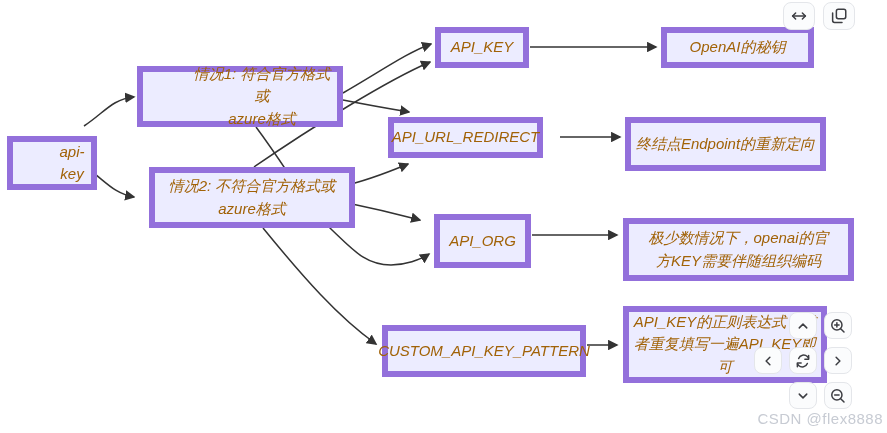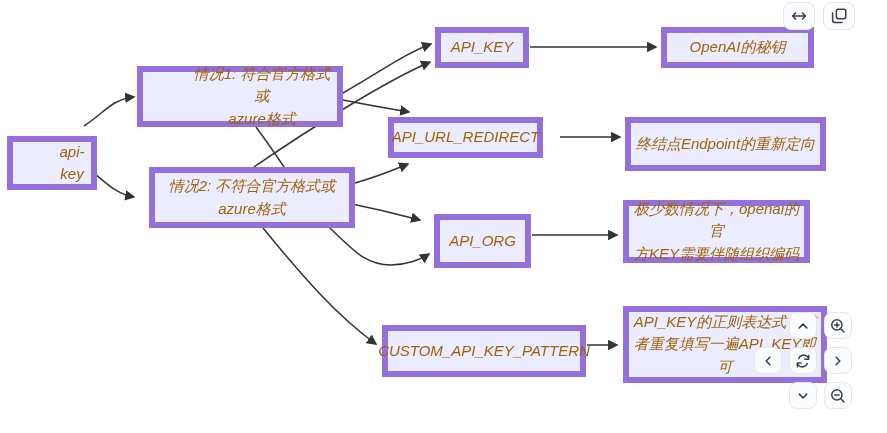--- a/index.html
+++ b/index.html
@@ -56,21 +56,21 @@
       <div class="node" style="left: 7px; top: 136px; width: 90px; height: 54px; background: rgb(236, 236, 255); border-color: rgb(147, 112, 219); padding-left: 40px;">api-key</div>
       <div class="node" style="left: 137px; top: 66px; width: 206px; height: 61px; background: rgb(236, 236, 255); border-color: rgb(147, 112, 219); padding-left: 44px;">情况1: 符合官方格式或
 azure格式</div>
       <div class="node" style="left: 137px; top: 167px; width: 206px; height: 61px; background: rgb(236, 236, 255); border-color: rgb(147, 112, 219); margin-left: 12px;">情况2: 不符合官方格式或
 azure格式</div>
       <div class="node" style="left: 435px; top: 27px; width: 94px; height: 41px; background: rgb(236, 236, 255); border-color: rgb(147, 112, 219);">API_KEY</div>
       <div class="node" style="left: 661px; top: 27px; width: 153px; height: 41px; background: rgb(236, 236, 255); border-color: rgb(147, 112, 219);">OpenAI的秘钥</div>
       <div class="node" style="left: 388px; top: 117px; width: 155px; height: 41px; background: rgb(236, 236, 255); border-color: rgb(147, 112, 219);">API_URL_REDIRECT</div>
       <div class="node" style="left: 625px; top: 117px; width: 201px; height: 54px; background: rgb(236, 236, 255); border-color: rgb(147, 112, 219);">终结点Endpoint的重新定向</div>
       <div class="node" style="left: 434px; top: 214px; width: 97px; height: 54px; background: rgb(236, 236, 255); border-color: rgb(147, 112, 219);">API_ORG</div>
-      <div class="node" style="left: 623px; top: 200px; width: 187px; height: 63px; background: rgb(236, 236, 255); border-color: rgb(147, 112, 219);">极少数情况下，openai的官
+      <div class="node" style="left: 623px; top: 218px; width: 231px; height: 63px; background: rgb(236, 236, 255); border-color: rgb(147, 112, 219);">极少数情况下，openai的官
 方KEY需要伴随组织编码</div>
       <div class="node" style="left: 382px; top: 325px; width: 204px; height: 52px; background: rgb(236, 236, 255); border-color: rgb(147, 112, 219);">CUSTOM_API_KEY_PATTERN</div>
       <div class="node" style="left: 623px; top: 306px; width: 204px; height: 77px; background: rgb(236, 236, 255); border-color: rgb(147, 112, 219);">API_KEY的正则表达式，或
 者重复填写一遍API_KEY即
 可</div>
     </div>
   <div id="control-layer">
       <button class="ctl-btn" style="left: 783px; top: 2px; width: 32px; height: 28px;">
         <svg width="18" height="18" viewBox="0 0 24 24">
           <path d="M3.5 12 h17"></path>
@@ -122,13 +122,14 @@
       </button>
       <button class="ctl-btn" style="left: 824px; top: 382px; width: 28px; height: 27px;">
         <svg width="18" height="18" viewBox="0 0 24 24">
           <circle cx="10.5" cy="10.5" r="6.8"></circle>
           <line x1="15.6" y1="15.6" x2="20" y2="20"></line>
           <line x1="7.6" y1="10.5" x2="13.4" y2="10.5"></line>
         </svg>
       </button>
     </div>
 
+  <div class="watermark">CSDN @flex8888</div>
 </div>
 
 </body></html>

